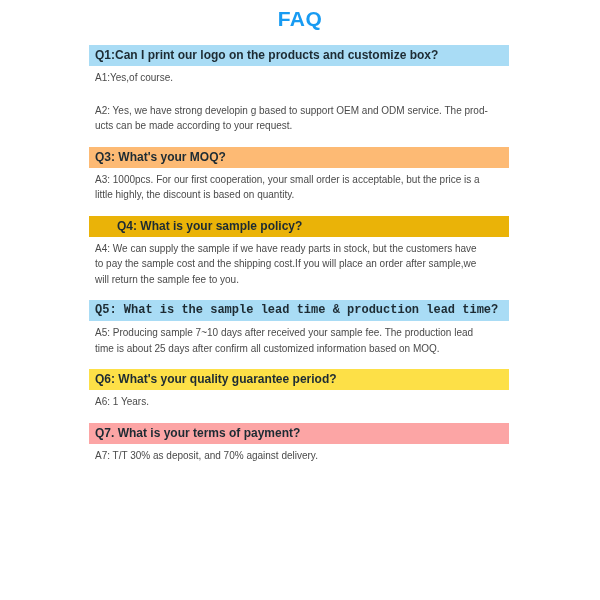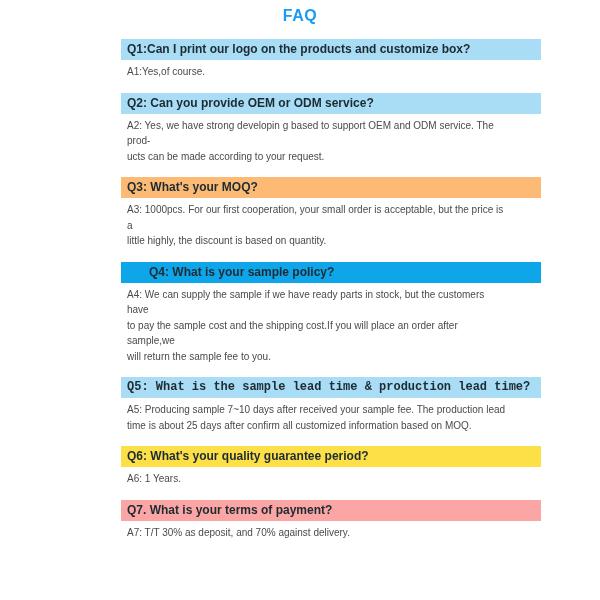--- a/index.html
+++ b/index.html
@@ -15,32 +15,31 @@
     overflow: hidden;
   }
   .page {
     box-sizing: border-box;
     width: 600px;
     height: 600px;
     padding-top: 5px;
   }
   .page-title {
     text-align: center;
-    font-size: 16px;
+    font-size: 21px;
     font-weight: bold;
     letter-spacing: 0.5px;
     margin: 2px 0 14px 0;
   }
   .faq-list {
     width: 420px;
     margin: 0 auto 0 89px;
   }
   .faq-item {
     margin-bottom: 13px;
-    margin-left: 32px;
   }
   .question-bar {
     display: block;
     box-sizing: border-box;
     width: 420px;
     padding: 3px 6px 3px 6px;
     font-size: 12px;
     font-weight: bold;
     color: #1d2b33;
     line-height: 1.25;
@@ -60,33 +59,32 @@
   <div class="page-title" style="color: rgb(24, 155, 242);">FAQ</div>
 
   <div class="faq-list">
 
     <div class="faq-item">
       <div class="question-bar" style="background: rgb(169, 220, 245);">Q1:Can I print our logo on the products and customize box?</div>
       <div class="answer-text">A1:Yes,of course.</div>
     </div>
 
     <div class="faq-item">
-      <div class="question-bar" style="background: rgb(169, 220, 245);">Q2: Can you provide OEM or ODM service?</div>
       <div class="answer-text">A2: Yes, we have strong developin g based to support OEM and ODM service. The prod-
 ucts can be made according to your request.</div>
     </div>
 
     <div class="faq-item">
       <div class="question-bar" style="background: #fdba74;">Q3: What's your MOQ?</div>
       <div class="answer-text">A3: 1000pcs. For our first cooperation, your small order is acceptable, but the price is a
 little highly, the discount is based on quantity.</div>
     </div>
 
     <div class="faq-item">
-      <div class="question-bar" style="background: #0ea5e9; padding-left: 28px;">Q4: What is your sample policy?</div>
+      <div class="question-bar" style="background: #eab308; padding-left: 28px;">Q4: What is your sample policy?</div>
       <div class="answer-text">A4: We can supply the sample if we have ready parts in stock, but the customers have
 to pay the sample cost and the shipping cost.If you will place an order after sample,we
 will return the sample fee to you.</div>
     </div>
 
     <div class="faq-item">
       <div class="question-bar" style="background: rgb(169, 220, 245); font-family: Liberation Mono, monospace;">Q5: What is the sample lead time &amp; production lead time?</div>
       <div class="answer-text">A5: Producing sample 7~10 days after received your sample fee. The production lead
 time is about 25 days after confirm all customized information based on MOQ.</div>
     </div>

